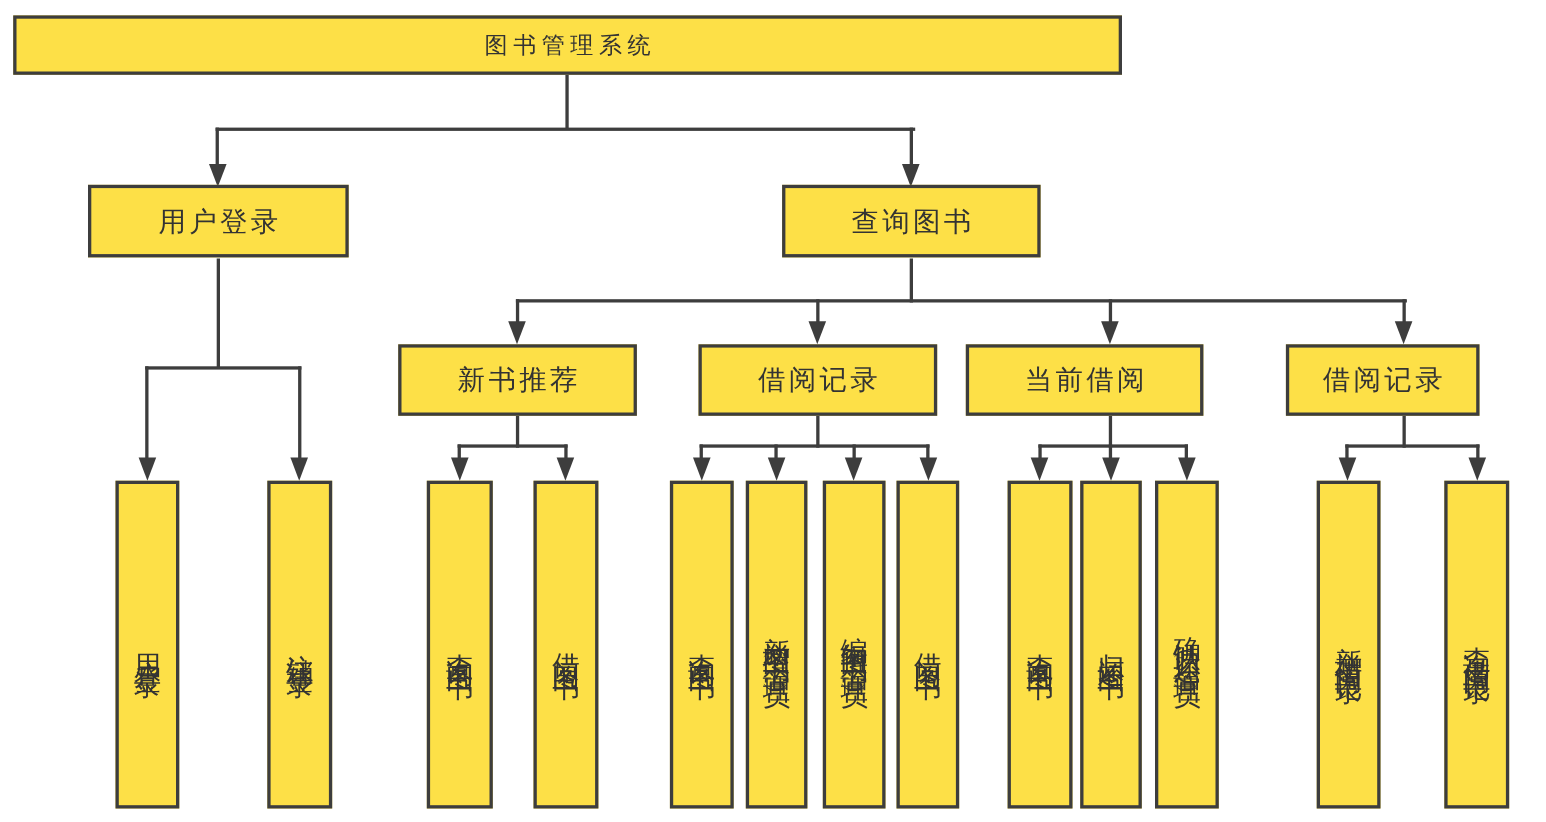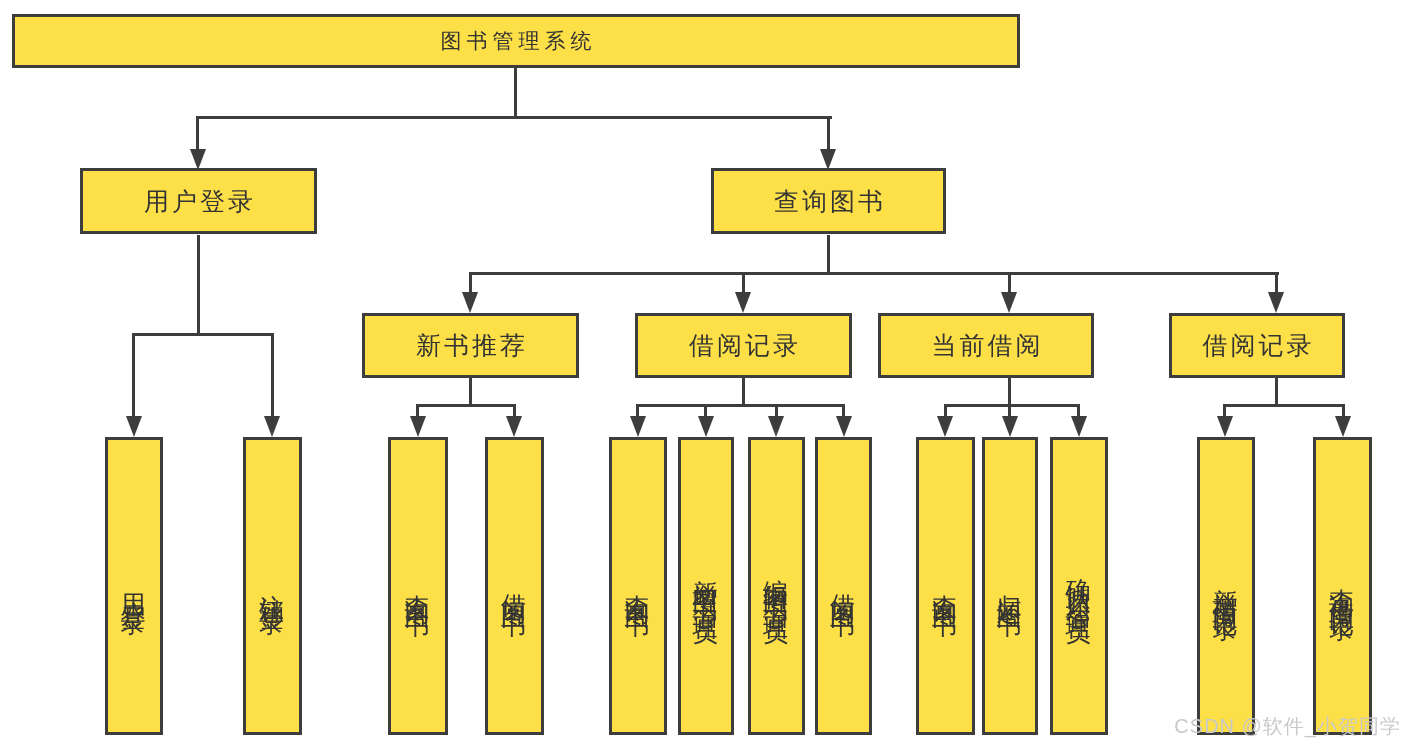--- a/index.html
+++ b/index.html
@@ -163,15 +163,14 @@
     <span>确认归还（管理员）</span>
   </div>
 
   <div class="box vbox" style="left:1197px;top:437px;width:58px;height:298px">
     <span>新增借阅记录</span>
   </div>
   <div class="box vbox" style="left:1313px;top:437px;width:59px;height:298px">
     <span>查询借阅记录</span>
   </div>
 
-  <div class="watermark">CSDN @软件_小贺同学</div>
 
 </div>
 
 </body></html>

